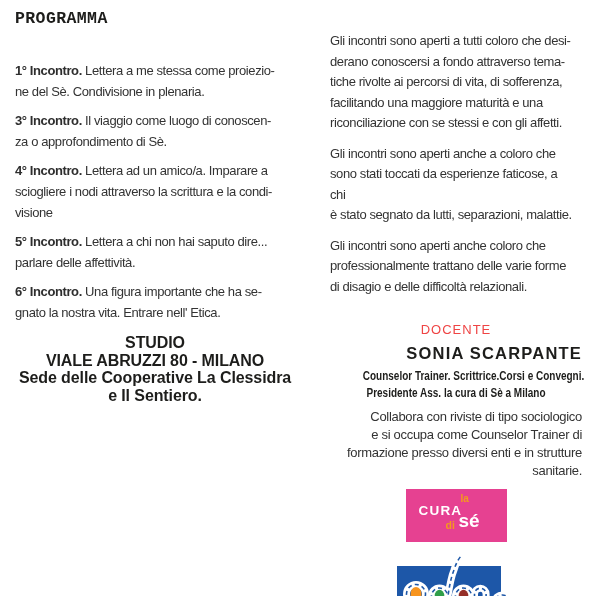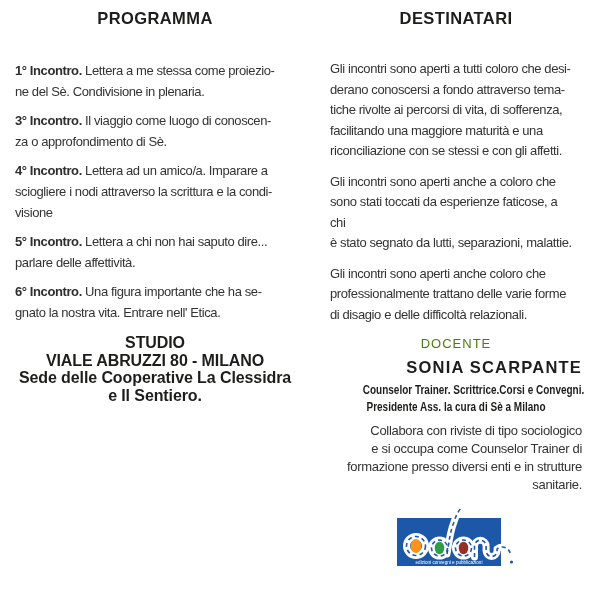--- a/index.html
+++ b/index.html
@@ -11,21 +11,21 @@
     color: #333333;
     overflow: hidden;
   }
   .col { position: absolute; top: 0; }
   .col-left  { left: 15px;  width: 280px; }
   .col-right { left: 330px; width: 252px; }
 
   .col-title {
     margin: 9px 0 0 0;
     font-size: 16.5px; font-weight: bold; letter-spacing: 0.4px;
-    color: #1d1d1b; text-align: center;
+    color: #1d1d1b; text-align: left; font-family: Liberation Mono, monospace;
   }
 
   
   .meetings { margin-top: 32px; }
   .meeting {
     margin: 0 0 8px 0;
     font-size: 13px; letter-spacing: -0.4px; line-height: 21px;
     white-space: pre-line;
   }
   .meeting b { font-weight: bold; color: #2e2e2e; }
@@ -42,22 +42,22 @@
   }
 
   
   .rpara {
     margin: 0 8px 10px 0;
     font-size: 13px; letter-spacing: -0.4px; line-height: 20.5px;
     white-space: pre-line;
   }
   .rpara:first-of-type { margin-top: 31px; }
   .docente {
-    margin: 11px 0 0 0;
-    font-size: 13px; letter-spacing: 1px; text-align: center; color: #4d7c0f;
+    margin: 25px 0 0 0;
+    font-size: 13px; letter-spacing: 1px; text-align: center; color: #ef4444;
   }
   .teacher {
     margin: 7px 0 0 0;
     font-size: 16.5px; font-weight: bold; letter-spacing: 1.2px;
     text-align: right; color: #1d1d1b; white-space: nowrap;
   }
   .role {
     margin: 0; line-height: 17px;
     font-size: 13.5px; font-weight: bold; color: #1d1d1b;
     text-align: center; white-space: nowrap;
@@ -109,21 +109,20 @@
 gnato la nostra vita. Entrare nell' Etica.</span></p>
     </div>
 
     <p class="venue">STUDIO
 VIALE ABRUZZI 80 - MILANO
 Sede delle Cooperative La Clessidra
 e Il Sentiero.</p>
   </div>
 
   <div class="col col-right">
-    <h1 class="col-title">DESTINATARI</h1>
 
     <p class="rpara">Gli incontri sono aperti a tutti coloro che desi-
 derano conoscersi a fondo attraverso tema-
 tiche rivolte ai percorsi di vita, di sofferenza,
 facilitando una maggiore maturità e una
 riconciliazione con se stessi e con gli affetti.</p>
     <p class="rpara">Gli incontri sono aperti anche a coloro che
 sono stati toccati da esperienze faticose, a chi
 è stato segnato da lutti, separazioni, malattie.</p>
     <p class="rpara">Gli incontri sono aperti anche coloro che
@@ -132,20 +131,26 @@
 
     <p class="docente">DOCENTE</p>
     <p class="teacher">SONIA SCARPANTE</p>
     <p class="role role-first">Counselor Trainer. Scrittrice.Corsi e Convegni.</p>
     <p class="role">Presidente Ass. la cura di Sè a Milano</p>
     <p class="bio">Collabora con riviste di tipo sociologico
 e si occupa come Counselor Trainer di
 formazione presso diversi enti e in strutture
 sanitarie.</p>
 
+    <div class="cura-logo">
+      <span class="la">la</span>
+      <span class="cura">CURA</span>
+      <span class="di">di</span>
+      <span class="se">sé</span>
+    </div>
 
     <div class="odon-logo">
       <svg width="118" height="62" viewBox="0 -5 118 62" role="img" aria-label="odon">
         <rect x="0" y="9" width="104" height="48" fill="#1d57a8"></rect>
 
         <g stroke="#ffffff" stroke-width="7" fill="none" stroke-linecap="round">
           <circle cx="19" cy="37" r="9.5"></circle>
           <circle cx="42.5" cy="39" r="8"></circle>
           <path d="M50,45 C52,33 53,23 57,13 C59,6 62,1 65,-2"></path>
           <circle cx="66.5" cy="39" r="8"></circle>

